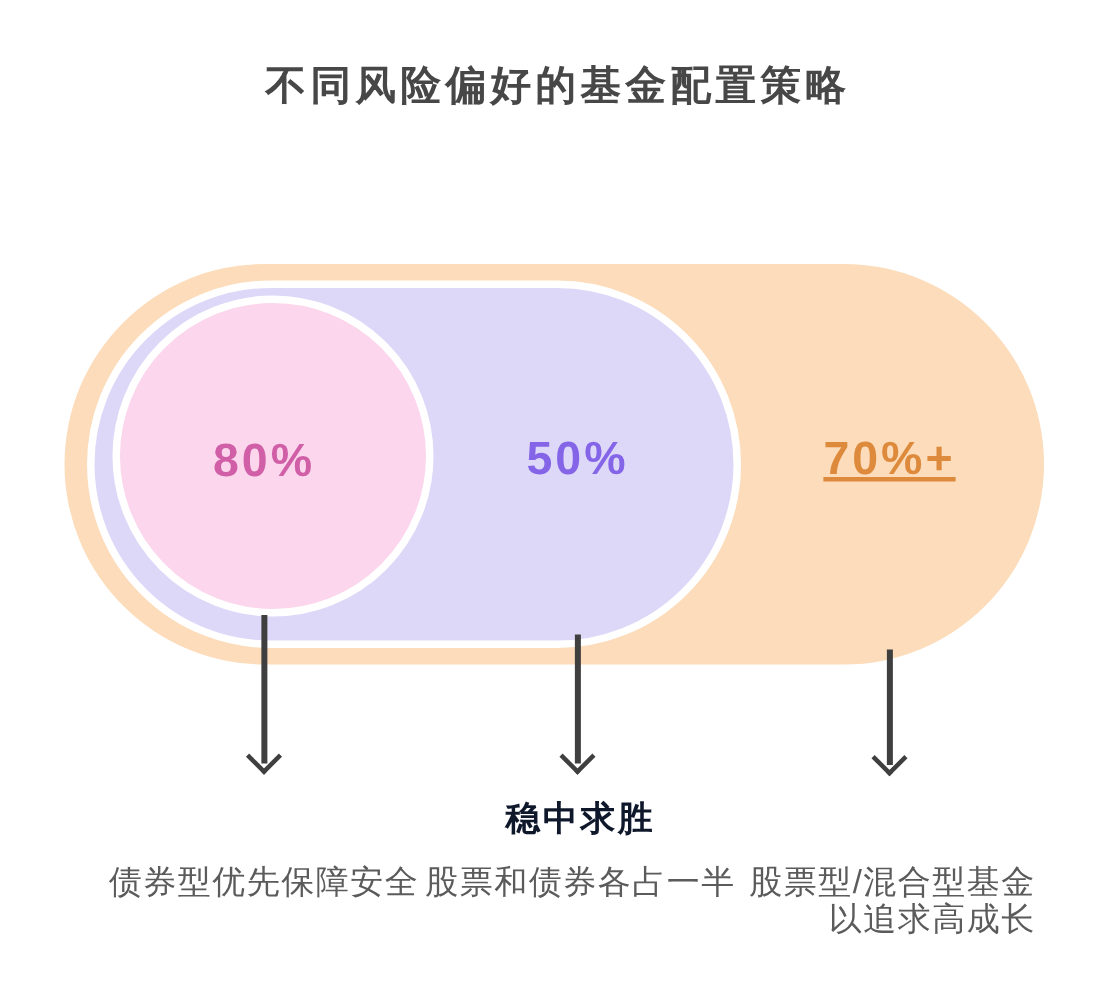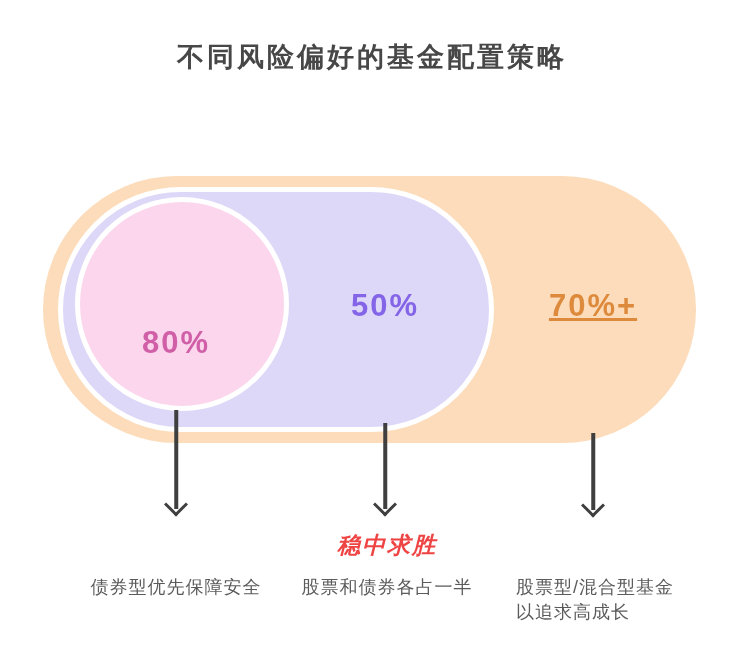--- a/index.html
+++ b/index.html
@@ -46,53 +46,53 @@
     border:0 solid;border-right-width:3.5px;border-bottom-width:3.5px;
     transform:translateX(-50%) rotate(45deg);
   }
   
   .cat-label{
     position:absolute;top:530px;transform:translateX(-50%);
     font-size:23px;font-weight:700;letter-spacing:2px;white-space:nowrap;
   }
   .cat-desc{
     position:absolute;top:575px;transform:translateX(-50%);
-    font-size:18px;line-height:25px;text-align:left;letter-spacing:1px;white-space:nowrap;
+    font-size:22px;line-height:25px;text-align:right;letter-spacing:1px;white-space:nowrap;
   }
   .c1{left:176px;} .c2{left:387px;} .c3{left:595px;}
 </style>
 </head>
 <body>
 
 <div class="canvas">
 
   <h1 class="title" style="color: rgb(71, 71, 71);">不同风险偏好的基金配置策略</h1>
 
   <div class="pill-outer" style="background-color: rgb(252, 220, 186);"></div>
   <div class="pill-mid" style="background-color: rgb(222, 216, 248); border-color: rgb(255, 255, 255);"></div>
   <div class="circle-inner" style="background-color: rgb(252, 214, 236); border-color: rgb(255, 255, 255);"></div>
 
-  <div class="value v1" style="color: rgb(208, 95, 168); margin-top: 36px;">80%</div>
+  <div class="value v1" style="color: rgb(208, 95, 168);">80%</div>
   <div class="value v2" style="color: rgb(132, 101, 232);">50%</div>
   <div class="value v3" style="color: rgb(221, 138, 60);">70%+</div>
 
   <div class="arrow a1">
     <div class="shaft" style="background-color: rgb(63, 63, 63);"></div>
     <div class="head" style="border-color: rgb(63, 63, 63);"></div>
   </div>
   <div class="arrow a2">
     <div class="shaft" style="background-color: rgb(63, 63, 63);"></div>
     <div class="head" style="border-color: rgb(63, 63, 63);"></div>
   </div>
   <div class="arrow a3">
     <div class="shaft" style="background-color: rgb(63, 63, 63);"></div>
     <div class="head" style="border-color: rgb(63, 63, 63);"></div>
   </div>
 
-  <div class="cat-label c2" style="color: #ef4444; font-style: italic;">稳中求胜</div>
+  <div class="cat-label c2" style="color: #0f172a;">稳中求胜</div>
 
   <div class="cat-desc c1" style="color: rgb(91, 91, 91);">债券型优先保障安全</div>
   <div class="cat-desc c2" style="color: rgb(91, 91, 91);">股票和债券各占一半</div>
   <div class="cat-desc c3" style="color: rgb(91, 91, 91);">
     <div>股票型/混合型基金</div>
     <div>以追求高成长</div>
   </div>
 
 </div>
 

